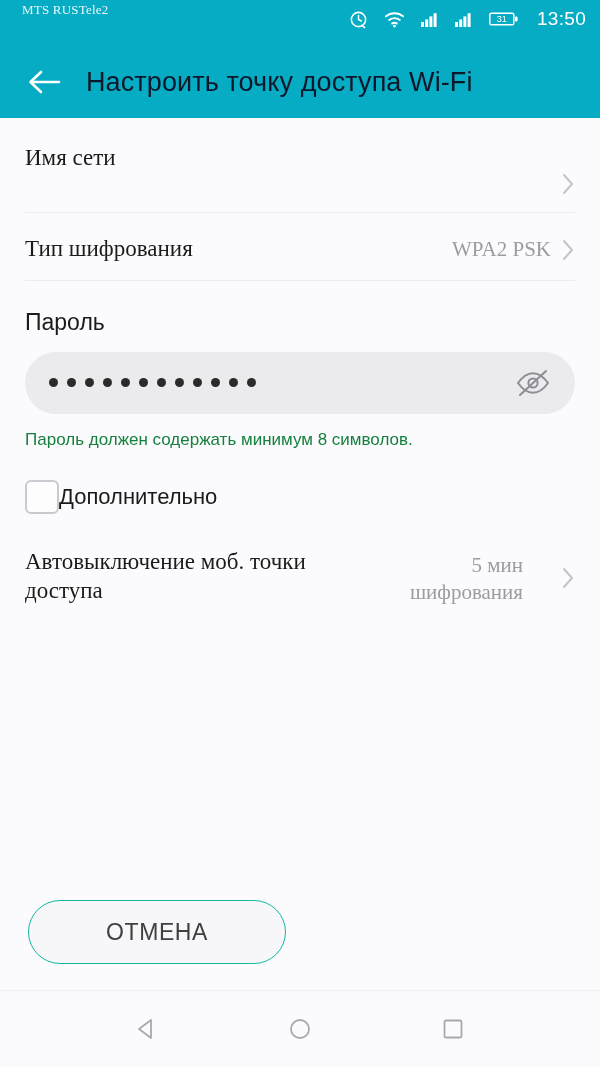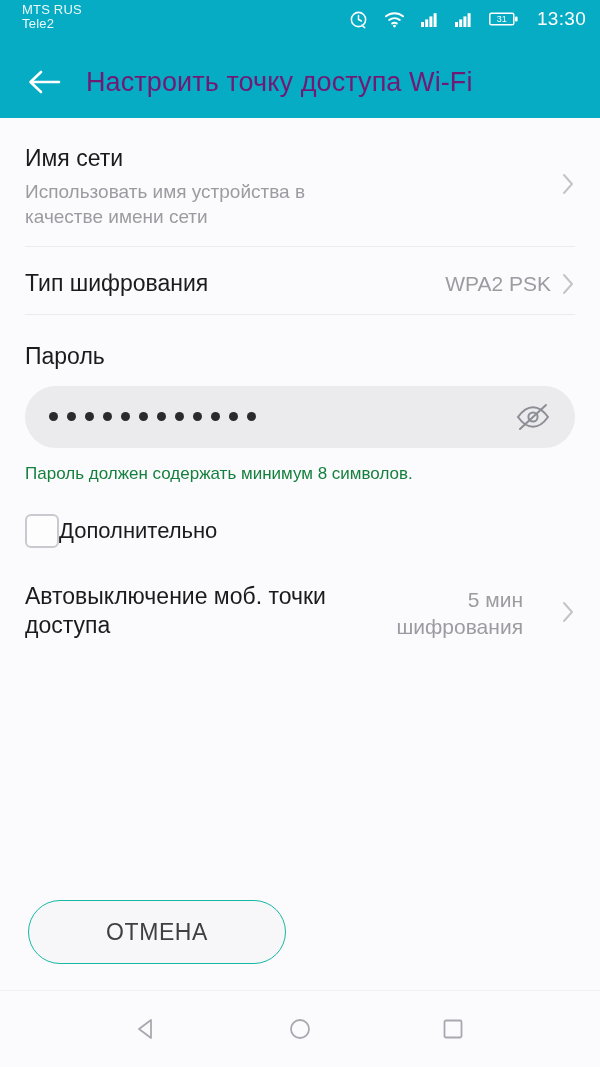--- a/index.html
+++ b/index.html
@@ -28,23 +28,24 @@
     color: #ffffff;
     display: flex;
     align-items: flex-start;
     justify-content: space-between;
     padding: 3px 14px 0 22px;
     box-sizing: border-box;
     flex: none;
   }
   .carriers {
     display: flex;
-    flex-direction: column;
+    flex-direction: row;
     line-height: 1.1;
     opacity: .92;
+    font-family: Liberation Serif, serif;
   }
   .carriers span {
     font-size: 13px;
     letter-spacing: .2px;
   }
   .status-right {
     display: flex;
     align-items: center;
     gap: 16px;
     padding-top: 5px;
@@ -69,21 +70,21 @@
   .back-btn {
     width: 48px;
     height: 48px;
     display: flex;
     align-items: center;
     justify-content: center;
     flex: none;
     cursor: pointer;
   }
   .appbar-title {
-    color: #701a75;
+    color: #0f172a;
     font-size: 27px;
     margin-left: 18px;
     letter-spacing: .1px;
     white-space: nowrap;
   }
 
   
   .content {
     flex: 1 1 auto;
     background: #fbfbfd;
@@ -91,20 +92,21 @@
     box-sizing: border-box;
     position: relative;
     overflow: hidden;
   }
 
   .row {
     display: flex;
     align-items: flex-start;
     justify-content: center;
     cursor: pointer;
+    font-family: Liberation Serif, serif;
   }
   .row-main { flex: 1 1 auto; padding-right: 14px; }
   .row-title {
     font-size: 23px;
     color: #1b1b1b;
     line-height: 1.25;
   }
   .row-sub {
     font-size: 19px;
     color: #9b9ba1;
@@ -289,40 +291,39 @@
         <rect x="0" y="11" width="3" height="5" fill="#ffffff"></rect>
         <rect x="4.2" y="8.4" width="3" height="7.6" fill="#ffffff"></rect>
         <rect x="8.4" y="5.4" width="3" height="10.6" fill="#ffffff"></rect>
         <rect x="12.6" y="2.2" width="3" height="13.8" fill="#ffffff"></rect>
       </svg>
       <svg width="30" height="16" viewBox="0 0 30 16">
         <rect x="0.8" y="2.2" width="24" height="11.6" rx="1.6" fill="none" stroke="#ffffff" stroke-width="1.5"></rect>
         <rect x="26" y="5.6" width="2.6" height="4.8" rx="1" fill="#ffffff"></rect>
         <text x="12.8" y="11.4" font-family="Liberation Sans, sans-serif" font-size="9" fill="#ffffff" text-anchor="middle">31</text>
       </svg>
-      <span class="clock">13:30</span>
+      <span class="clock">13:50</span>
     </div>
   </div>
 
   <div class="appbar">
     <div class="back-btn">
       <svg width="36" height="30" viewBox="0 0 36 30">
         <path d="M33 15 L5 15 M15 5 L4.5 15 L15 25" fill="none" stroke="#ffffff" stroke-width="2.6" stroke-linecap="round" stroke-linejoin="round"></path>
       </svg>
     </div>
     <div class="appbar-title">Настроить точку доступа Wi-Fi</div>
   </div>
 
   <div class="content">
 
     <div class="sec-name">
       <div class="row">
         <div class="row-main">
           <div class="row-title">Имя сети</div>
-          <div class="row-sub">Использовать имя устройства в качестве имени сети</div>
         </div>
         <div class="row-right">
           <svg class="chev" width="14" height="24" viewBox="0 0 14 24">
             <path d="M3 3 L11 12 L3 21" fill="none" stroke="#c3c3c9" stroke-width="2" stroke-linecap="round" stroke-linejoin="round"></path>
           </svg>
         </div>
       </div>
       <div class="divider"></div>
     </div>
 

